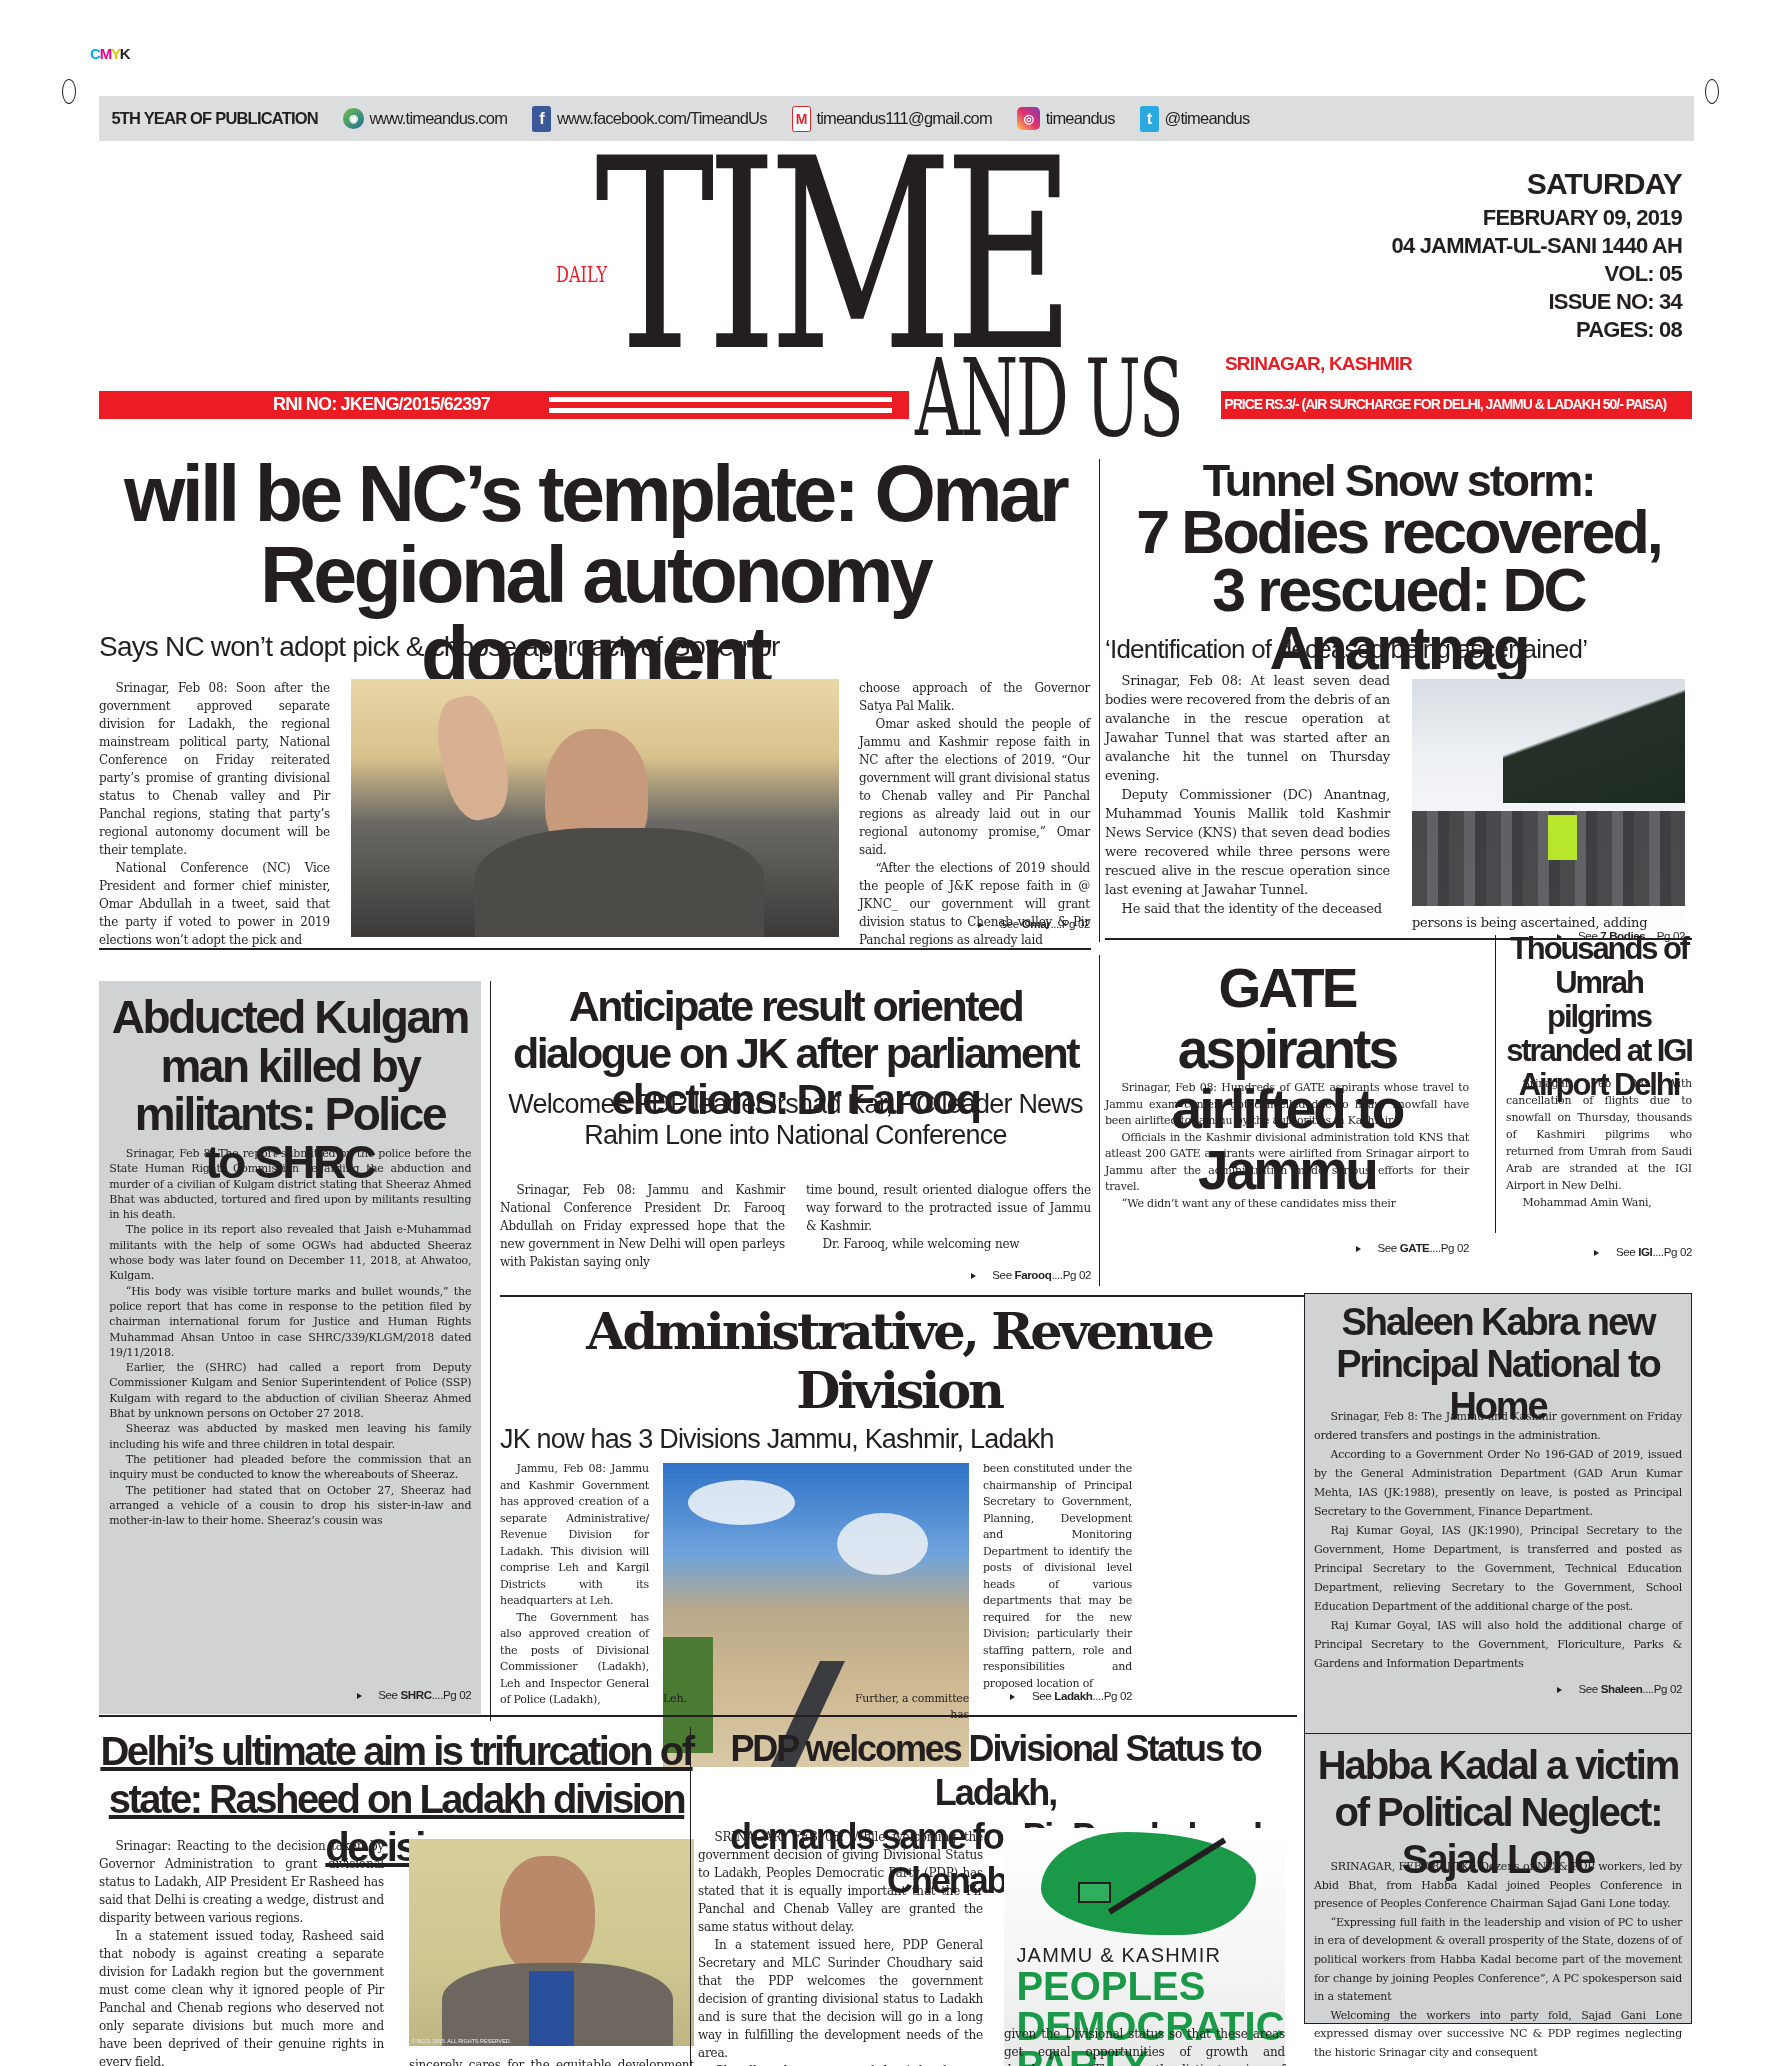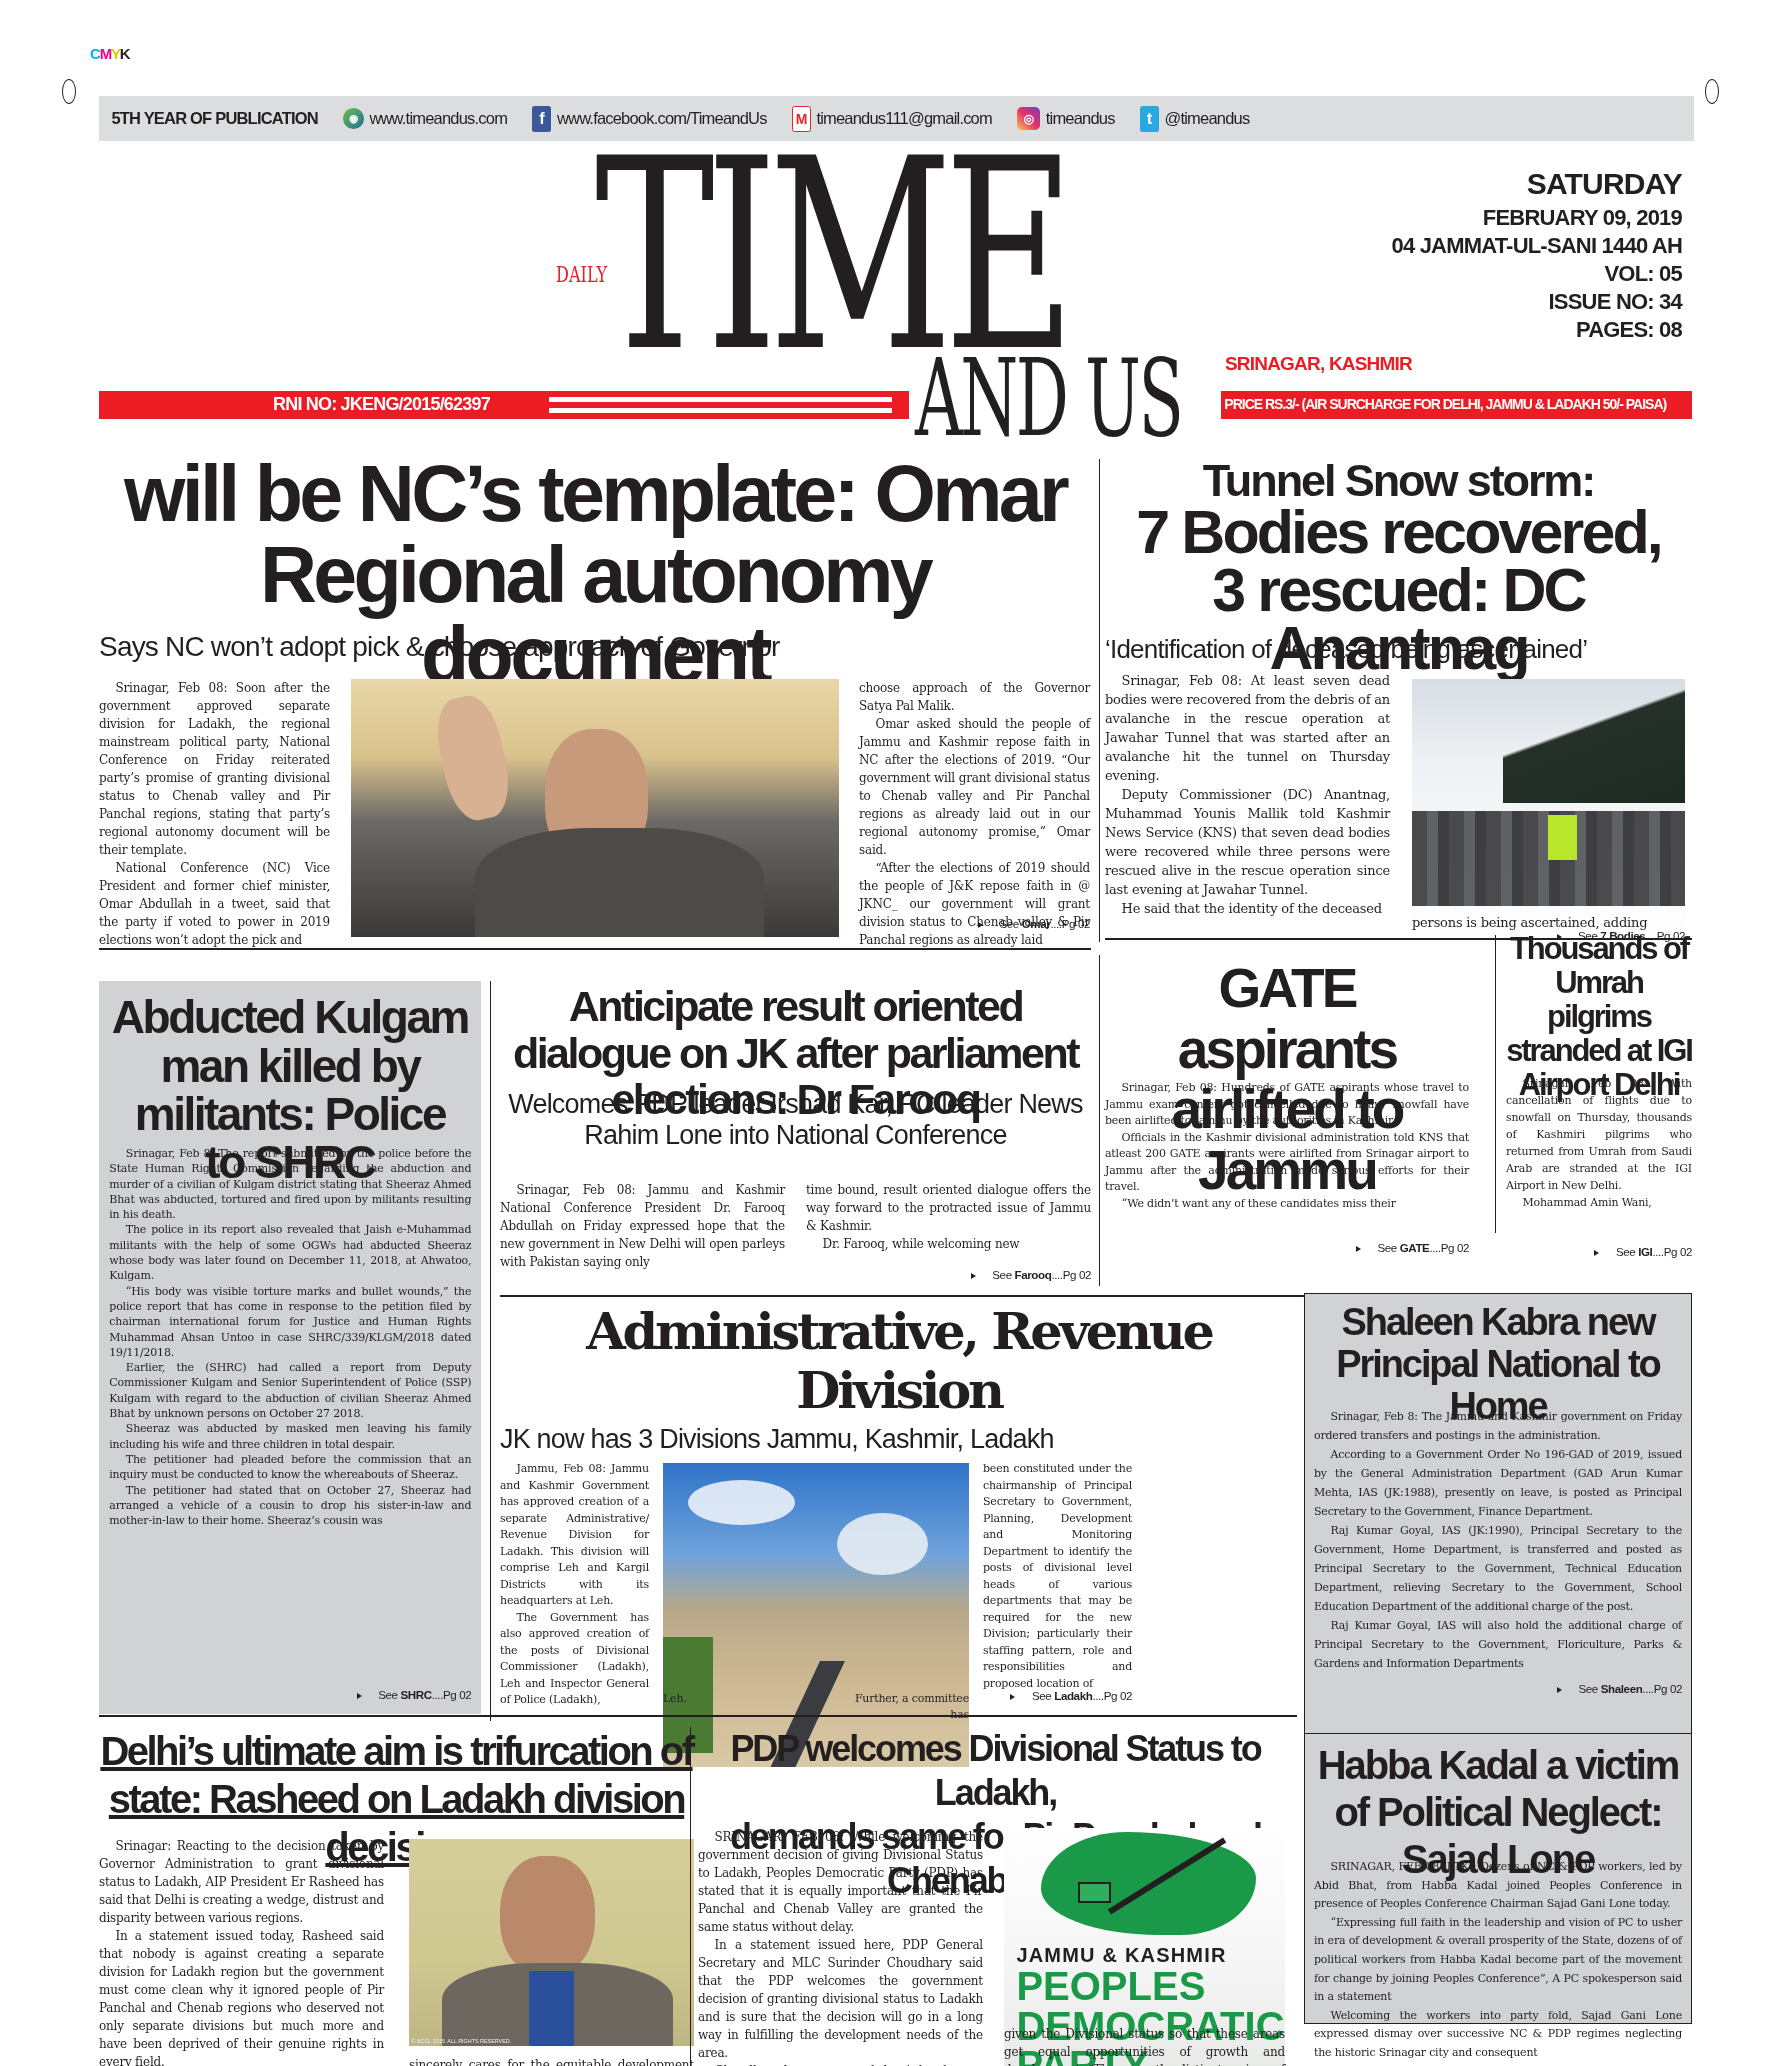--- a/index.html
+++ b/index.html
@@ -264,21 +264,21 @@
   </div>
   <div class="body" style="position:absolute;left:0;top:101px;width:285px;font-size:12px;line-height:18px;">
     <p>SRINAGAR, FEB 08: While welcoming the government decision of giving Divisional Status to Ladakh, Peoples Democratic Party (PDP) has stated that it is equally important that the Pir Panchal and Chenab Valley are granted the same status without delay.</p>
     <p>In a statement issued here, PDP General Secretary and MLC Surinder Choudhary said that the PDP welcomes the government decision of granting divisional status to Ladakh and is sure that the decision will go in a long way in fulfilling the development needs of the area.</p>
     <p>Choudhary however stated that it has been a long pending demand of the PDP that Pir Panchal and Chenab Valley should also be</p>
   </div>
   <div class="photo" style="left:306px;top:101px;width:281px;height:277px;max-height:279px;background:linear-gradient(180deg,#ffffff 0%,#f4f5f4 50%,#e3e5e3 100%);">
     <div style="position:absolute;left:37px;top:4.1px;width:215px;height:103px;background:#1a9a48;border-radius:40% 60% 35% 55%/55% 45% 55% 45%;"></div>
     <div style="position:absolute;left:95px;top:45px;width:136px;height:5.8px;background:#231f20;transform:rotate(-32deg);"></div>
     <div style="position:absolute;left:74px;top:54px;width:33px;height:20.7px;border:2.5px solid #231f20;background:#2fae5e;"></div>
-    <div style="position:absolute;left:12.4px;top:116px;font-family:'Liberation Sans',sans-serif;font-weight:bold;font-size:20px;color:#231f20;letter-spacing:1.2px;">JAMMU &amp; KASHMIR</div>
+    <div style="position:absolute;left:12.4px;top:116px;font-family:'Liberation Sans',sans-serif;font-weight:normal;font-size:20px;color:#231f20;letter-spacing:1.2px;">JAMMU &amp; KASHMIR</div>
     <div style="position:absolute;left:12.4px;top:138px;font-family:'Liberation Sans',sans-serif;font-weight:bold;font-size:40px;line-height:40px;color:#1a9a48;">PEOPLES</div>
     <div style="position:absolute;left:12.4px;top:178px;font-family:'Liberation Sans',sans-serif;font-weight:bold;font-size:40px;line-height:40px;color:#1a9a48;">DEMOCRATIC</div>
     <div style="position:absolute;left:12.4px;top:217px;font-family:'Liberation Sans',sans-serif;font-weight:bold;font-size:40px;line-height:40px;color:#1a9a48;">PARTY</div>
   </div>
   <div class="body" style="position:absolute;left:306px;top:298px;width:281px;font-size:12px;line-height:18px;">given the Divisional status so that these areas get equal opportunities of growth and development. “These are the distinct regions of the state, having similar problems of</div>
 
 </div>
 
 <div class="abs" style="left:1304px;top:1733px;width:388px;height:1.2px;background:#231f20;"></div>
 <div class="abs" style="left:1314px;top:1742px;width:368px;height:364px;">

